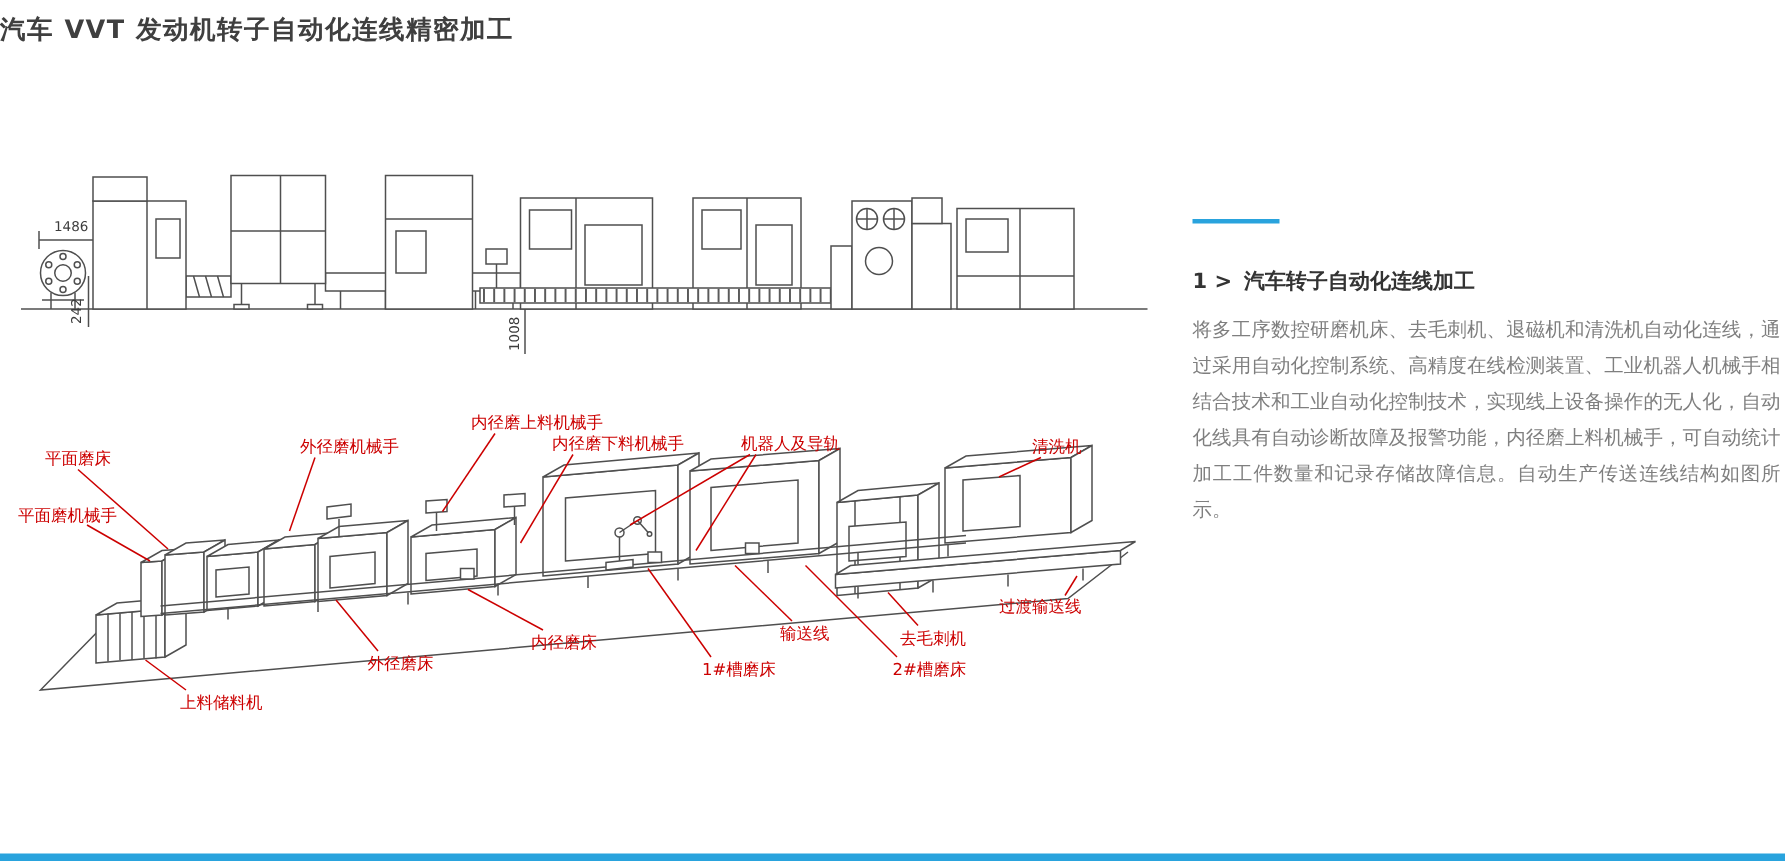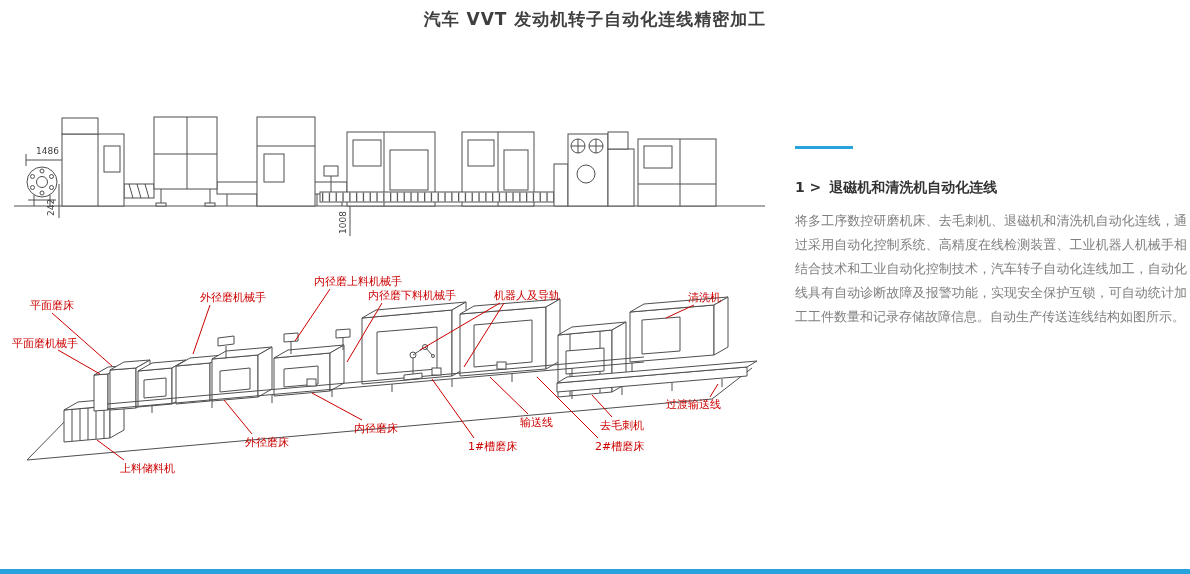--- a/index.html
+++ b/index.html
@@ -3,21 +3,21 @@
 <meta charset="utf-8">
 <style>
   html,body{margin:0;padding:0;}
   body{
     width:1190px;height:574px;position:relative;overflow:hidden;
     background:#ffffff;
     font-family:"DejaVu Sans","Liberation Sans",sans-serif;
   }
   .page-title{
     position:absolute;top:8px;left:0;width:100%;
-    text-align:center;font-size:17px;font-weight:bold;color:#3f3f3f;
+    font-size:17px;font-weight:bold;color:#3f3f3f;
     letter-spacing:1px;margin:0;
   }
   .diagram{
     position:absolute;left:12px;top:104px;width:756px;height:390px;
   }
   .diagram svg{position:absolute;left:0;display:block;}
   .svg-top{top:0;}
   .svg-iso{top:158px;}
   .ink{stroke:#4f4f4f;stroke-width:1;fill:none;}
   .wfill{stroke:#4f4f4f;stroke-width:1;fill:#ffffff;}
@@ -315,18 +315,18 @@
     <text class="rlabel" x="456" y="188">1#槽磨床</text>
     <text class="rlabel" x="342" y="170">内径磨床</text>
     <text class="rlabel" x="233" y="184">外径磨床</text>
     <text class="rlabel" x="108" y="210">上料储料机</text>
   </svg>
 </div>
 
 <div class="article">
   <div class="accent-line"></div>
   <h2>
-    <span class="idx">1 &gt;</span><span>退磁机和清洗机自动化连线</span>
+    <span class="idx">1 &gt;</span><span>汽车转子自动化连线加工</span>
   </h2>
-  <p>将多工序数控研磨机床、去毛刺机、退磁机和清洗机自动化连线，通过采用自动化控制系统、高精度在线检测装置、工业机器人机械手相结合技术和工业自动化控制技术，汽车转子自动化连线加工，自动化线具有自动诊断故障及报警功能，实现安全保护互锁，可自动统计加工工件数量和记录存储故障信息。自动生产传送连线结构如图所示。</p>
+  <p>将多工序数控研磨机床、去毛刺机、退磁机和清洗机自动化连线，通过采用自动化控制系统、高精度在线检测装置、工业机器人机械手相结合技术和工业自动化控制技术，实现线上设备操作的无人化，自动化线具有自动诊断故障及报警功能，内径磨上料机械手，可自动统计加工工件数量和记录存储故障信息。自动生产传送连线结构如图所示。</p>
 </div>
 
 <div class="footer-bar"></div>
 
 </body></html>

